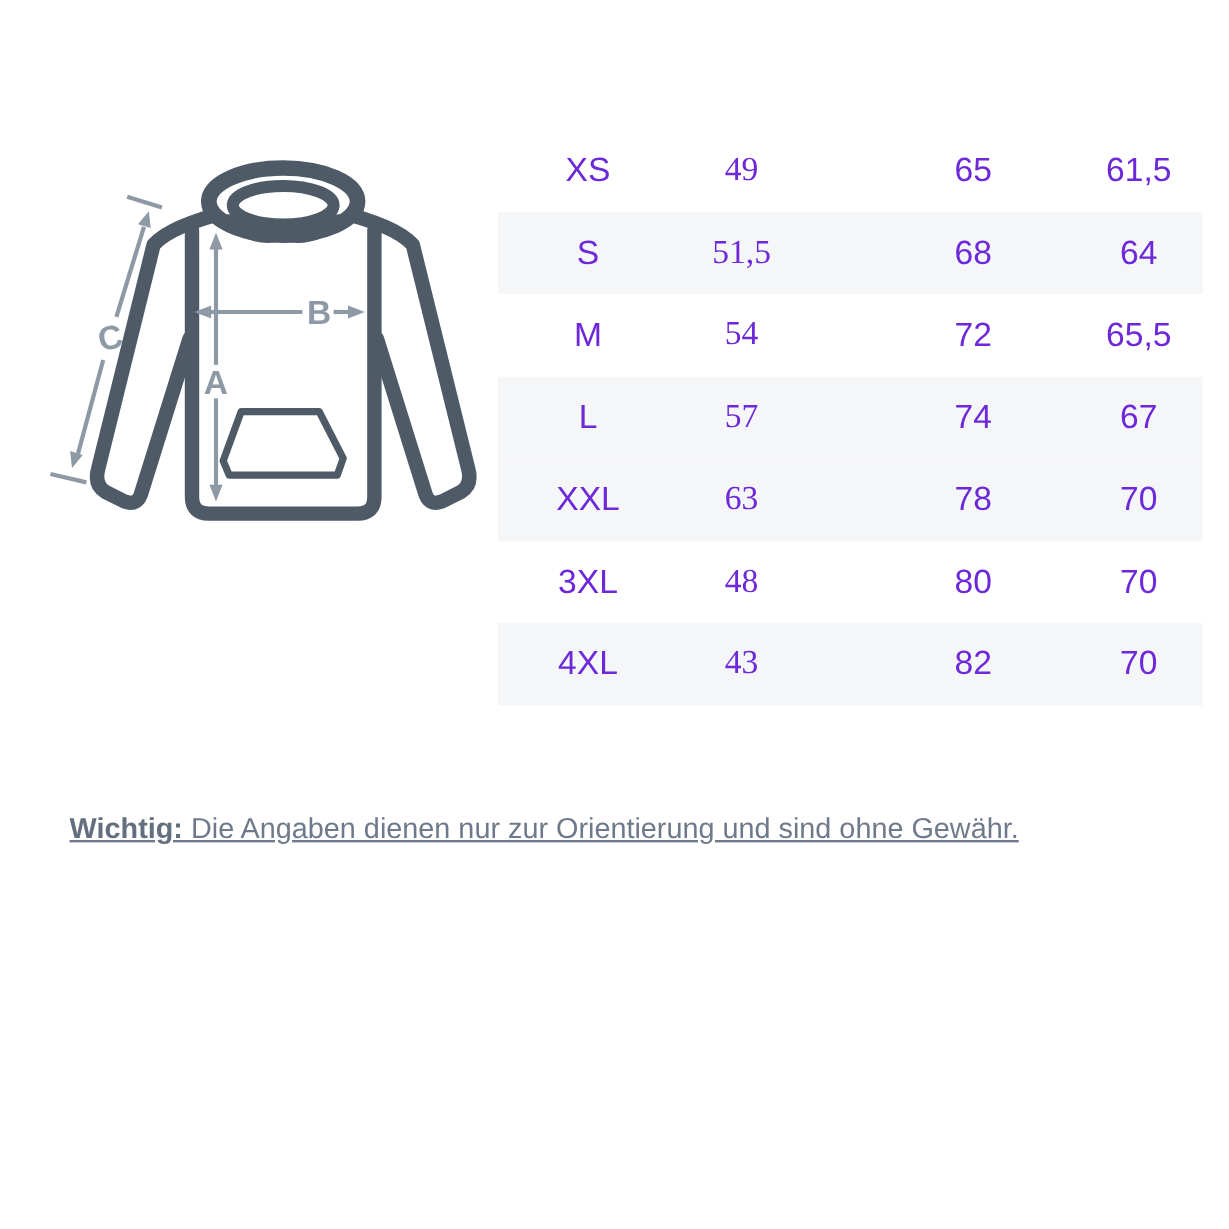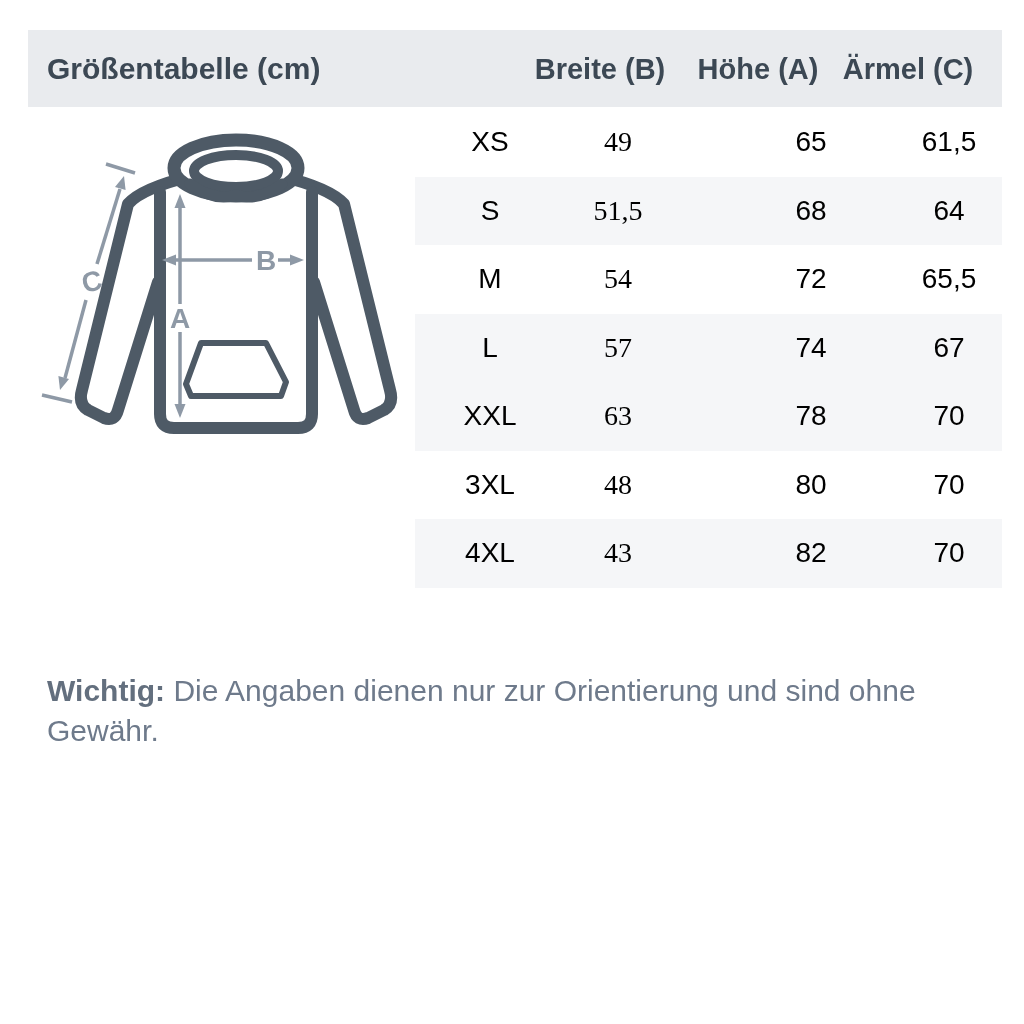--- a/index.html
+++ b/index.html
@@ -17,45 +17,39 @@
     position:absolute; top:50%; transform:translate(-50%,-50%);
     font-size:29px; font-weight:bold; color:#3c4854; white-space:nowrap;
   }
   .col-h.h1 { left:572px; } .col-h.h2 { left:730px; } .col-h.h3 { left:880px; }
   
   .rows { position:absolute; left:415px; top:108px; width:587px; }
   .row { position:relative; height:68.5px; }
   .row.alt { background:#f5f6f8; }
   .cell {
     position:absolute; top:50%; transform:translate(-50%,-50%);
-    font-size:28px; color:#000000; white-space:nowrap;
+    font-size:28px; color:#6d28d9; white-space:nowrap;
   }
   .c1 { left:75px; } .c2 { left:203px;font-family:Liberation Serif, serif; } .c3 { left:350px;margin-left:46px; } .c4 { left:490px;margin-left:44px; }
   .row-xl .c1 { margin-top:-11px; }
   .row-xl .c2, .row-xl .c3, .row-xl .c4 { margin-top:9px; }
   
   .diagram { position:absolute; left:40px; top:118px; width:380px; height:332px; }
   
   .note {
-    position:absolute; left:47px; top:671px; width:944px;
-    font-size:30px; line-height:40px; color:#6e7a8b;
+    position:absolute; left:58px; top:671px; width:944px;
+    font-size:24px; line-height:40px; color:#6e7a8b;text-decoration:underline;
   }
   .note .b { font-weight:bold; color:#636f7e; }
 </style>
 </head>
 <body>
 
 <div class="canvas">
 
-  <div class="header-band">
-    <div class="title">Größentabelle (cm)</div>
-    <div class="col-h h1">Breite (B)</div>
-    <div class="col-h h2">Höhe (A)</div>
-    <div class="col-h h3">Ärmel (C)</div>
-  </div>
 
   <svg class="diagram" viewBox="0 0 380 332">
 
     <g fill="none" stroke="#4e5a66" stroke-width="12" stroke-linejoin="round" stroke-linecap="round">
       <path d="M 152 58 Q 102 70 88 86 L 42 272 Q 38 286 48 292 L 64 300 Q 75 304 78 292 L 118 164"></path>
       <path d="M 240 58 Q 290 70 304 86 L 350 272 Q 354 286 344 292 L 328 300 Q 317 304 314 292 L 274 164"></path>
       <path d="M 120 74 L 120 296 Q 120 310 134 310 L 258 310 Q 272 310 272 296 L 272 74"></path>
     </g>
     <g>
       <ellipse cx="196" cy="50" rx="62" ry="28" fill="#ffffff" stroke="#4e5a66" stroke-width="13"></ellipse>

